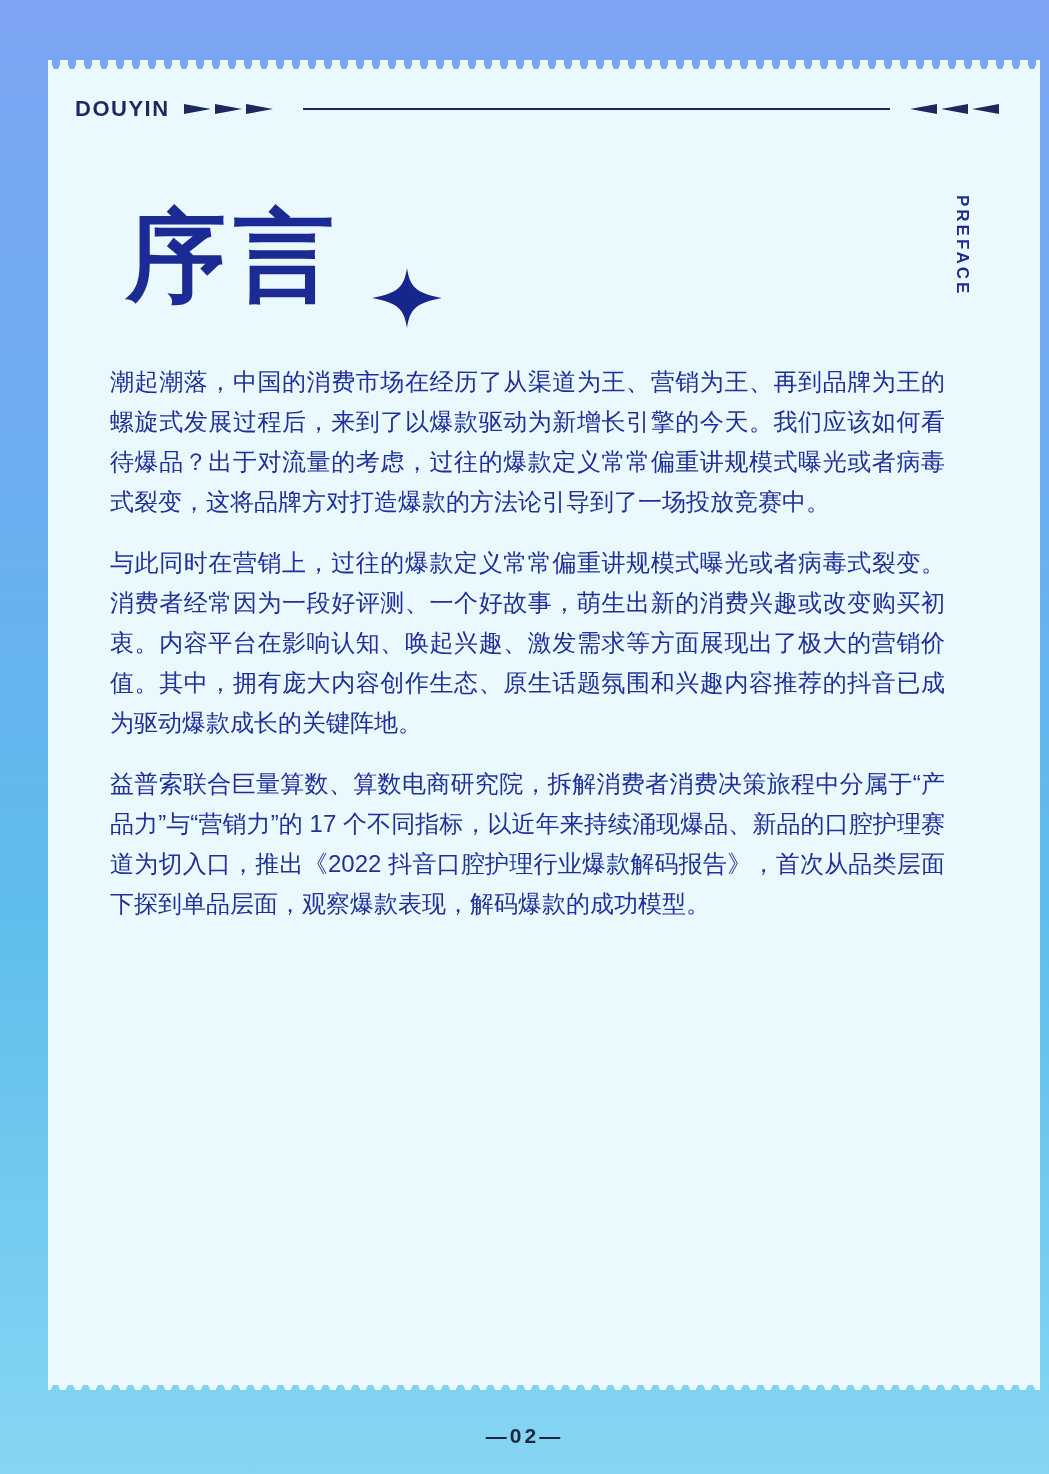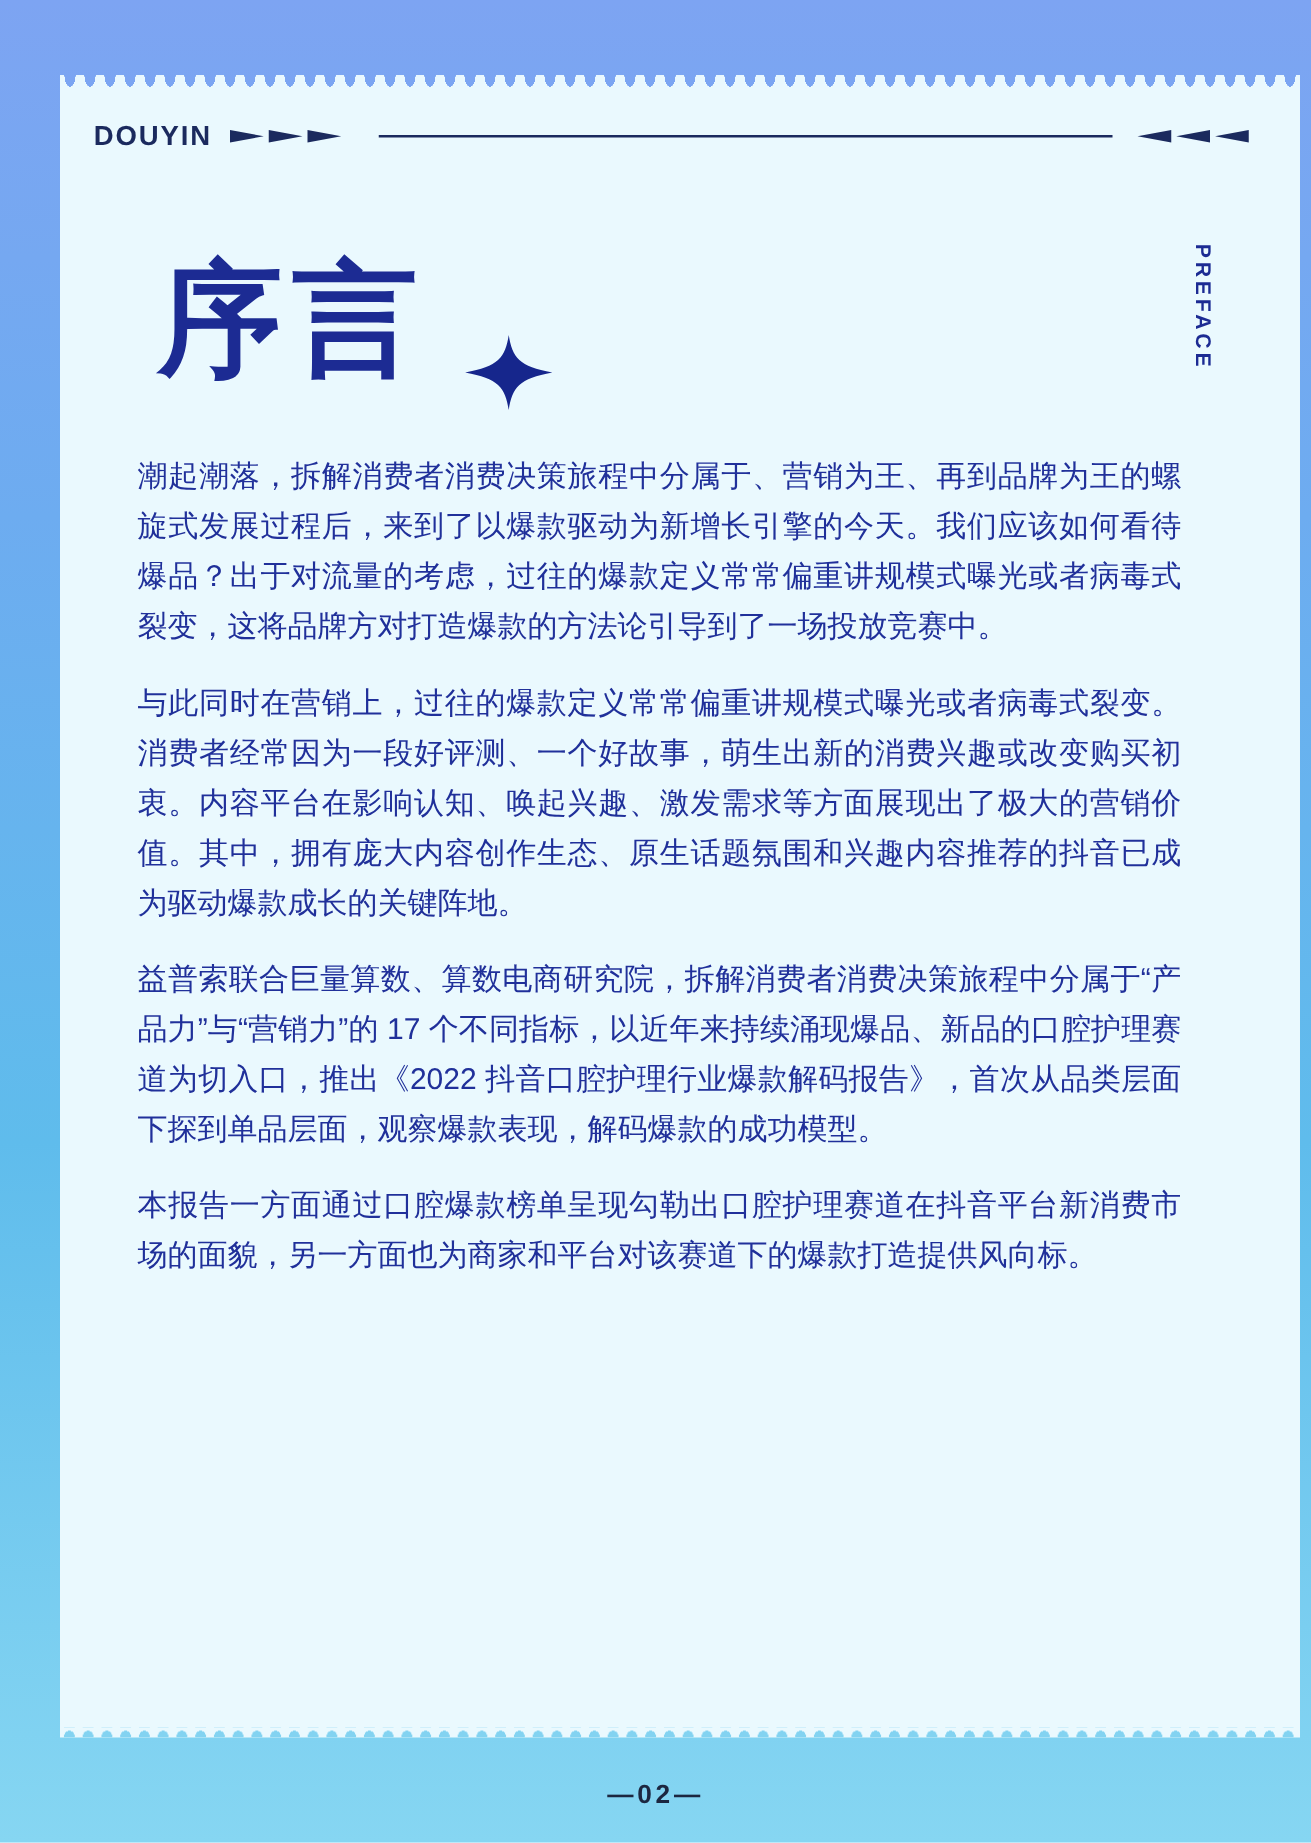--- a/index.html
+++ b/index.html
@@ -94,21 +94,20 @@
     <div class="title-row">
       <h1>序言</h1>
       <svg class="sparkle" viewBox="0 0 100 86" aria-hidden="true">
         <path d="M50 0 C54 26 62 36 100 43 C62 50 54 60 50 86 C46 60 38 50 0 43 C38 36 46 26 50 0 Z"></path>
       </svg>
     </div>
 
     <div class="preface">PREFACE</div>
 
     <div class="body">
-      <p>潮起潮落，拆解消费者消费决策旅程中分属于、营销为王、再到品牌为王的螺旋式发展过程后，来到了以爆款驱动为新增长引擎的今天。我们应该如何看待爆品？出于对流量的考虑，过往的爆款定义常常偏重讲规模式曝光或者病毒式裂变，这将品牌方对打造爆款的方法论引导到了一场投放竞赛中。</p>
+      <p>潮起潮落，中国的消费市场在经历了从渠道为王、营销为王、再到品牌为王的螺旋式发展过程后，来到了以爆款驱动为新增长引擎的今天。我们应该如何看待爆品？出于对流量的考虑，过往的爆款定义常常偏重讲规模式曝光或者病毒式裂变，这将品牌方对打造爆款的方法论引导到了一场投放竞赛中。</p>
       <p>与此同时在营销上，过往的爆款定义常常偏重讲规模式曝光或者病毒式裂变。消费者经常因为一段好评测、一个好故事，萌生出新的消费兴趣或改变购买初衷。内容平台在影响认知、唤起兴趣、激发需求等方面展现出了极大的营销价值。其中，拥有庞大内容创作生态、原生话题氛围和兴趣内容推荐的抖音已成为驱动爆款成长的关键阵地。</p>
       <p>益普索联合巨量算数、算数电商研究院，拆解消费者消费决策旅程中分属于“产品力”与“营销力”的 17 个不同指标，以近年来持续涌现爆品、新品的口腔护理赛道为切入口，推出《2022 抖音口腔护理行业爆款解码报告》，首次从品类层面下探到单品层面，观察爆款表现，解码爆款的成功模型。</p>
-      <p>本报告一方面通过口腔爆款榜单呈现勾勒出口腔护理赛道在抖音平台新消费市场的面貌，另一方面也为商家和平台对该赛道下的爆款打造提供风向标。</p>
     </div>
   </div>
 
   <div class="pagenum">—02—</div>
 </div>
 
 </body></html>

